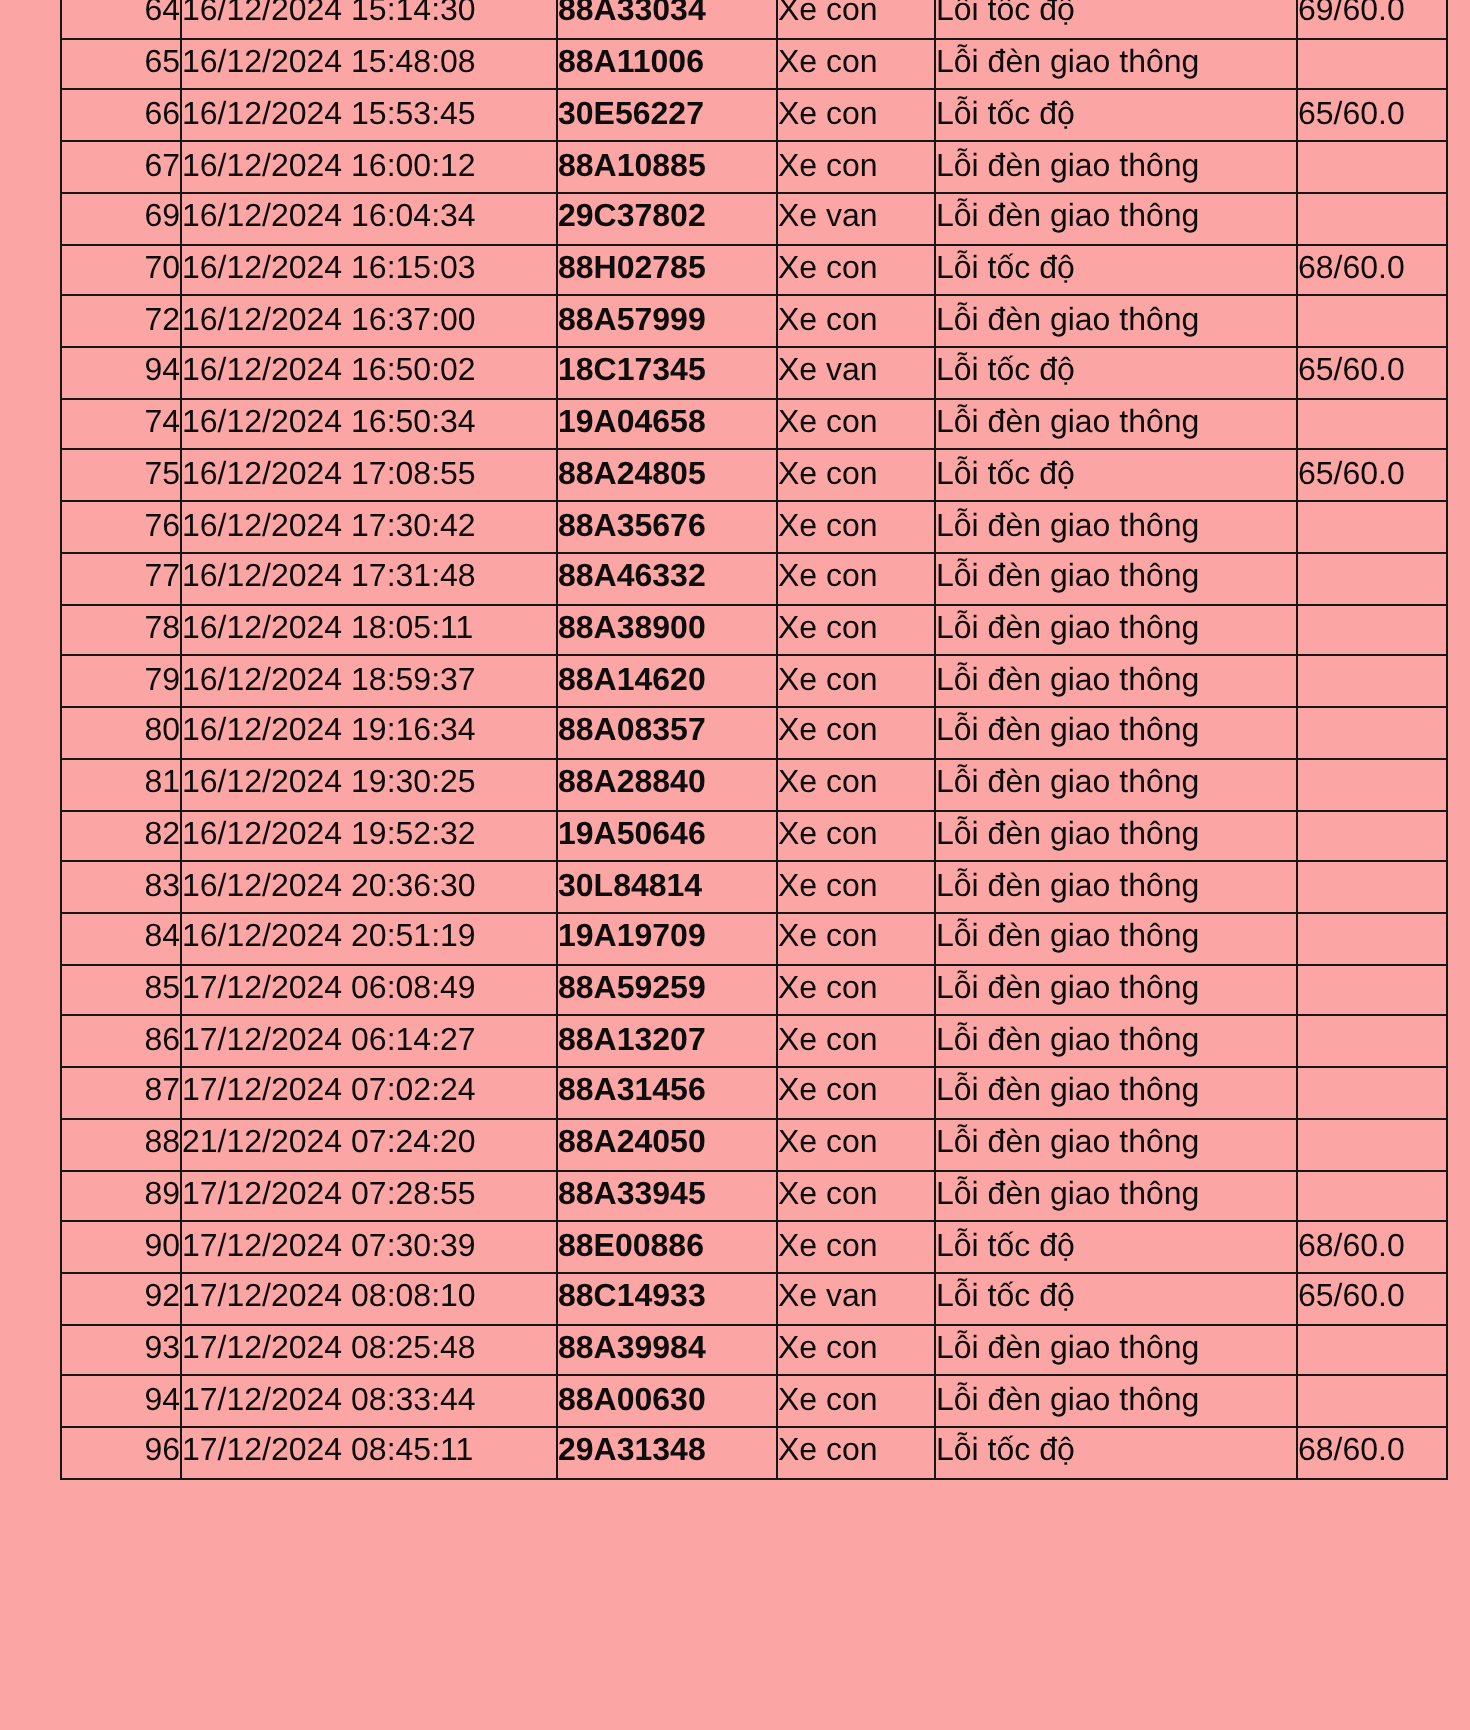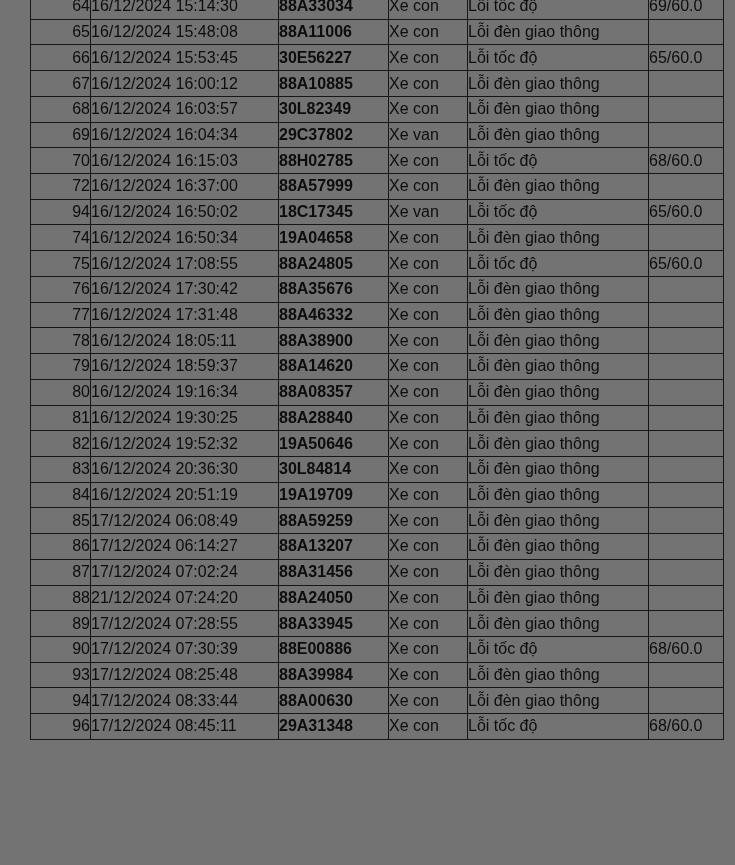--- a/index.html
+++ b/index.html
@@ -7,21 +7,21 @@
     padding: 0;
     width: 735px;
     height: 865px;
     background: #ffffff;
     overflow: hidden;
   }
   .page {
     position: relative;
     width: 735px;
     height: 865px;
-    background: #737373;
+    background: #fca5a5;
     font-family: "Liberation Sans", "DejaVu Sans", sans-serif;
   }
   .table-wrap {
     position: absolute;
     left: 30px;
     top: -7px; 
   }
   table.violations {
     border-collapse: collapse;
     table-layout: fixed;
@@ -85,28 +85,20 @@
           </tr>
           <tr>
             <td class="c-index">67</td>
             <td class="c-datetime">16/12/2024 16:00:12</td>
             <td class="c-plate">88A10885</td>
             <td class="c-vehicle_type">Xe con</td>
             <td class="c-violation">Lỗi đèn giao thông</td>
             <td class="c-speed"></td>
           </tr>
           <tr>
-            <td class="c-index">68</td>
-            <td class="c-datetime">16/12/2024 16:03:57</td>
-            <td class="c-plate">30L82349</td>
-            <td class="c-vehicle_type">Xe con</td>
-            <td class="c-violation">Lỗi đèn giao thông</td>
-            <td class="c-speed"></td>
-          </tr>
-          <tr>
             <td class="c-index">69</td>
             <td class="c-datetime">16/12/2024 16:04:34</td>
             <td class="c-plate">29C37802</td>
             <td class="c-vehicle_type">Xe van</td>
             <td class="c-violation">Lỗi đèn giao thông</td>
             <td class="c-speed"></td>
           </tr>
           <tr>
             <td class="c-index">70</td>
             <td class="c-datetime">16/12/2024 16:15:03</td>
@@ -259,20 +251,28 @@
             <td class="c-violation">Lỗi đèn giao thông</td>
             <td class="c-speed"></td>
           </tr>
           <tr>
             <td class="c-index">90</td>
             <td class="c-datetime">17/12/2024 07:30:39</td>
             <td class="c-plate">88E00886</td>
             <td class="c-vehicle_type">Xe con</td>
             <td class="c-violation">Lỗi tốc độ</td>
             <td class="c-speed">68/60.0</td>
+          </tr>
+          <tr>
+            <td class="c-index">92</td>
+            <td class="c-datetime">17/12/2024 08:08:10</td>
+            <td class="c-plate">88C14933</td>
+            <td class="c-vehicle_type">Xe van</td>
+            <td class="c-violation">Lỗi tốc độ</td>
+            <td class="c-speed">65/60.0</td>
           </tr>
           <tr>
             <td class="c-index">93</td>
             <td class="c-datetime">17/12/2024 08:25:48</td>
             <td class="c-plate">88A39984</td>
             <td class="c-vehicle_type">Xe con</td>
             <td class="c-violation">Lỗi đèn giao thông</td>
             <td class="c-speed"></td>
           </tr>
           <tr>

